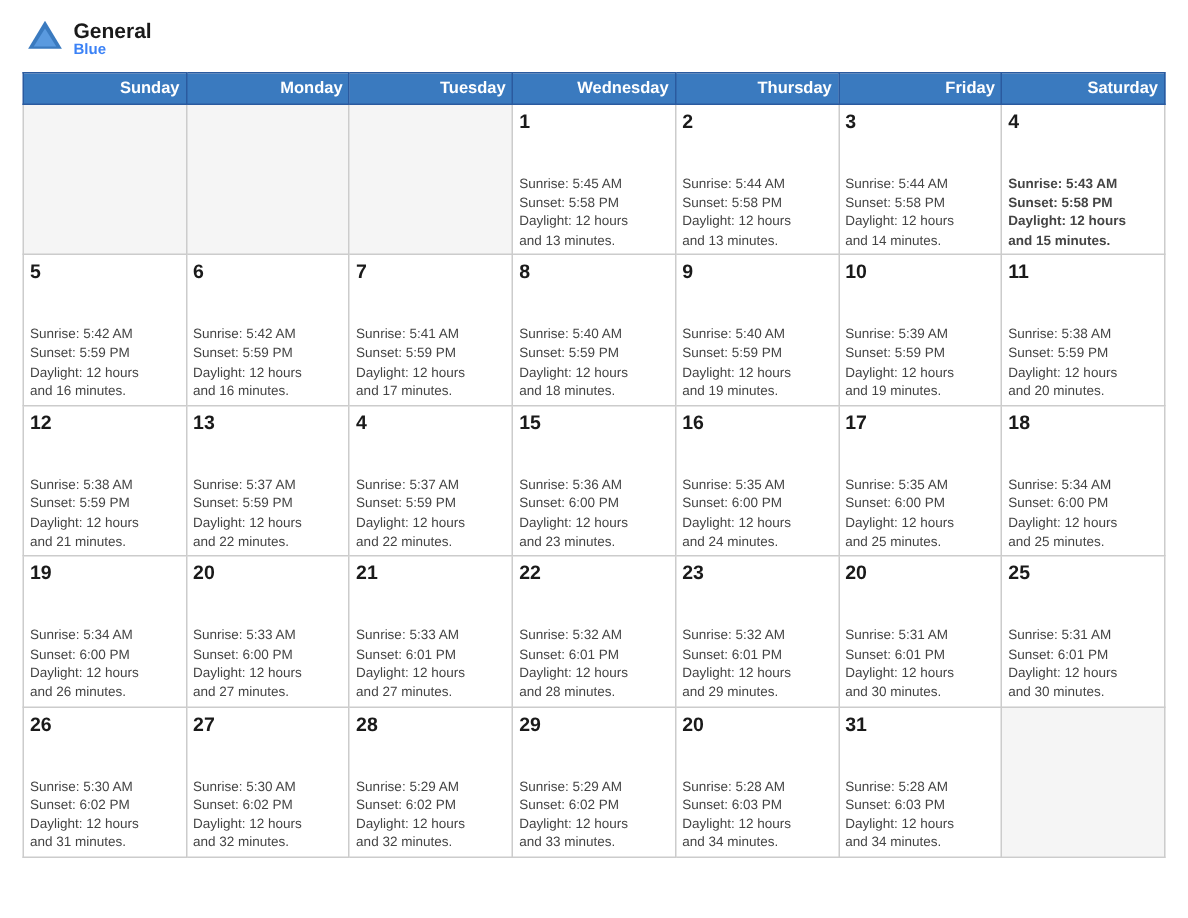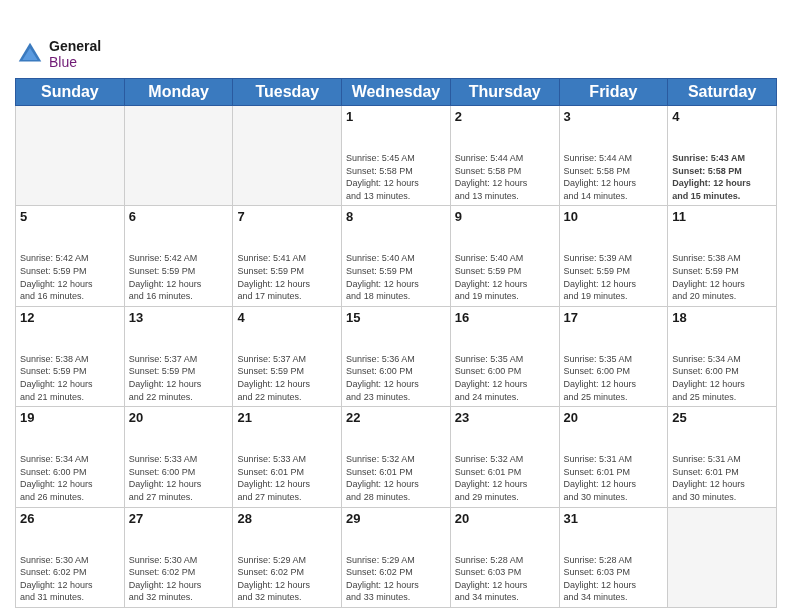--- a/index.html
+++ b/index.html
@@ -19,21 +19,20 @@
     .header {
       display: flex;
       justify-content: space-between;
       align-items: flex-start;
       margin-bottom: 8px;
     }
     .logo {
       display: flex;
       align-items: center;
       gap: 4px;
-      margin-top: 28px;
     }
     .logo-icon {
       width: 30px;
       height: 30px;
     }
     .title-block {
       text-align: right;
     }
     .month-title {
       font-size: 32px;
@@ -45,24 +44,24 @@
       color: #555;
     }
     .calendar {
       width: 100%;
       border-collapse: collapse;
       table-layout: fixed;
     }
     .calendar th {
       background: #3a7abf;
       color: #fff;
-      font-size: 16px;
+      font-size: 11px;
       font-weight: bold;
       padding: 4px 4px;
-      text-align: center;
+      text-align: right;
       border: 1px solid #2a5a9f;
     }
     .calendar td {
       border: 1px solid #ccc;
       vertical-align: top;
       padding: 3px 4px;
       height: 86px;
       font-size: 9.5px;
       color: #333;
       background: #fff;
@@ -88,21 +87,21 @@
 
 <div class="page">
   <div class="header">
     <div class="logo">
       <svg class="logo-icon" viewBox="0 0 40 40">
         <polygon points="20,5 35,30 5,30" fill="#3a7abf"></polygon>
         <polygon points="20,12 30,28 10,28" fill="#5a9adf"></polygon>
       </svg>
       <div>
         <div style="font-size:14px;font-weight:bold;color:#1a1a1a;">General</div>
-        <div style="font-size:14px;font-weight:normal;color:#701a75;">Blue</div>
+        <div style="font-size:10px;font-weight:bold;color:#3b82f6;">Blue</div>
       </div>
     </div>
     <div class="title-block">
       <div class="month-title"></div>
       <div class="location"></div>
     </div>
   </div>
 
   <table class="calendar">
     <thead>

